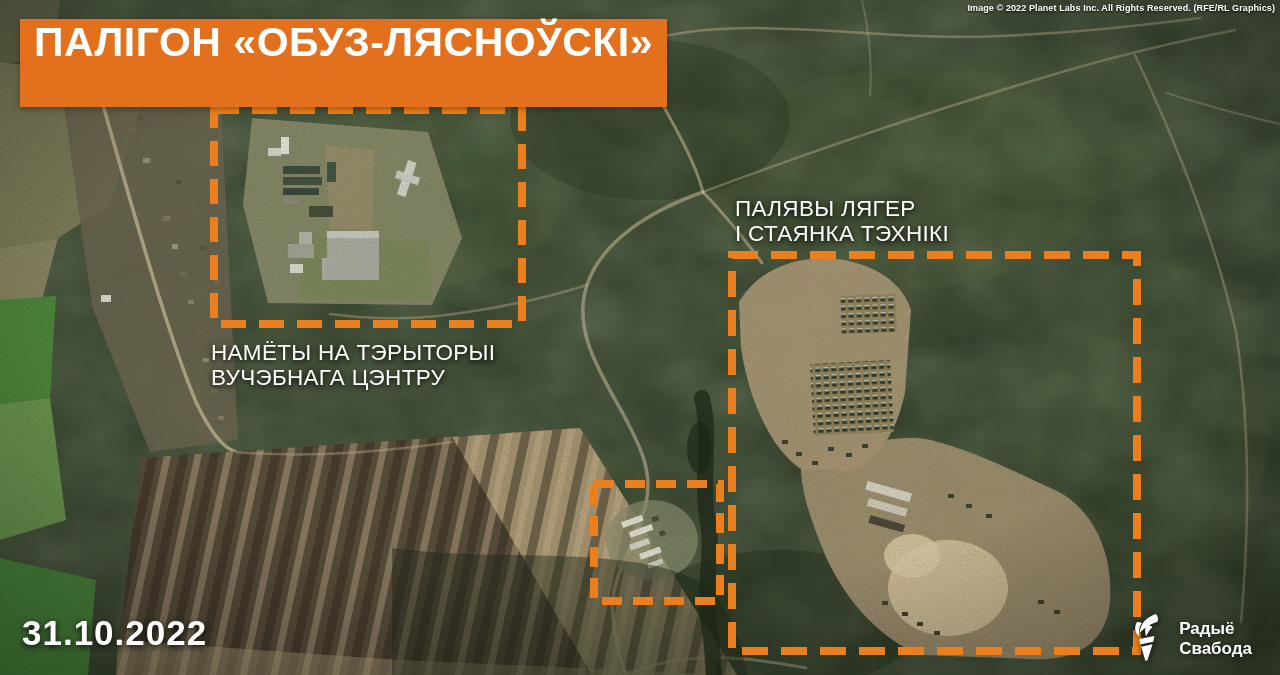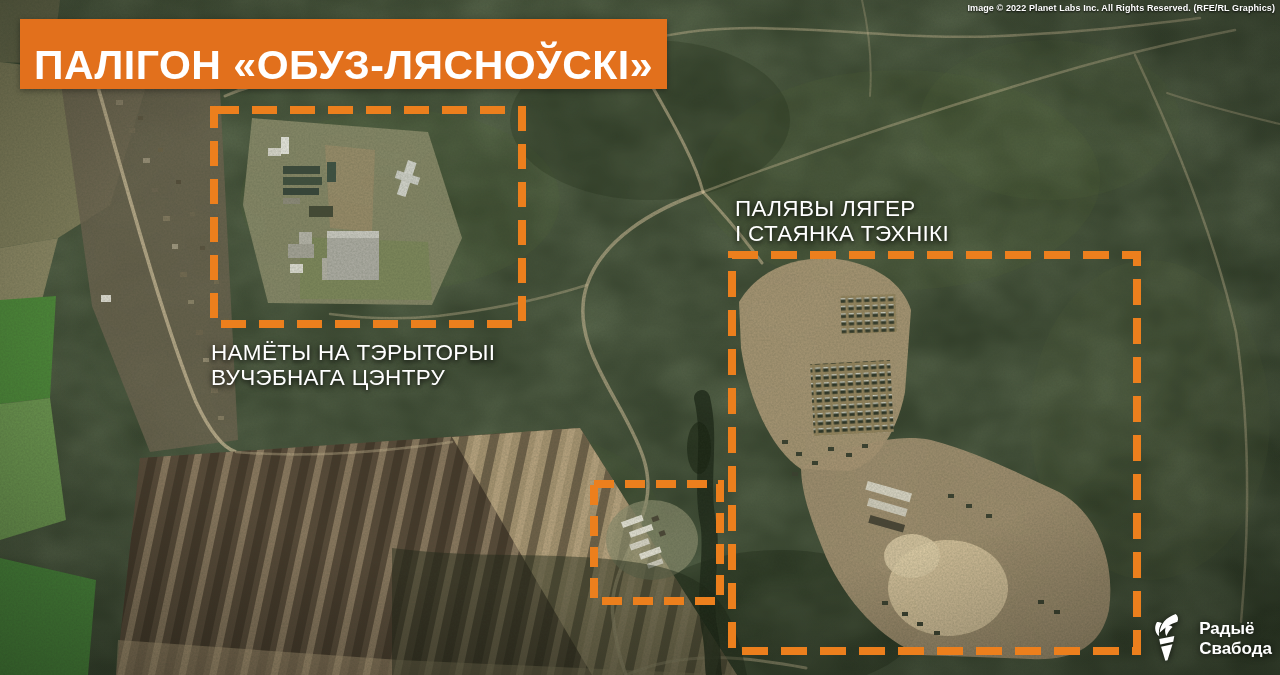--- a/index.html
+++ b/index.html
@@ -3,22 +3,22 @@
 <meta charset="utf-8">
 <style>
   html,body{margin:0;padding:0;background:#111;}
   .stage{
     position:relative;width:1280px;height:675px;overflow:hidden;
     font-family:"Liberation Sans",sans-serif;background:#2e3a26;
   }
   .bg,.overlay-svg{position:absolute;left:0;top:0;width:1280px;height:675px;}
   .overlay-svg{pointer-events:none;}
   .title-banner{
-    position:absolute;left:20px;top:19px;width:647px;height:70px;
-    background:#e2701c;display:flex;align-items:flex-end;justify-content:center;
+    position:absolute;left:20px;top:19px;width:647px;height:88px;
+    background:#e2701c;display:flex;align-items:flex-start;justify-content:center;
     box-shadow:0 2px 6px rgba(0,0,0,.35);
   }
   .title-banner span{
     color:#fff;font-weight:bold;font-size:41px;letter-spacing:.5px;white-space:nowrap;
   }
   .credit{
     position:absolute;top:3px;right:5px;color:#fff;font-size:9px;font-weight:bold;
     letter-spacing:.1px;text-shadow:0 1px 2px rgba(0,0,0,.9);text-align:right;
   }
   .map-label{
@@ -27,21 +27,21 @@
     text-shadow:0 2px 5px rgba(0,0,0,.8),0 0 10px rgba(0,0,0,.35);
   }
   #label-training{left:211px;top:341px;}
   #label-camp{left:735px;top:197px;}
   #label-hospital{left:545px;top:428px;}
   .date-label{
     position:absolute;left:22px;top:613px;color:#fff;font-weight:bold;font-size:35px;
     letter-spacing:1px;text-shadow:0 2px 6px rgba(0,0,0,.85);
   }
   .logo{
-    position:absolute;right:8px;bottom:10px;display:flex;align-items:center;gap:18px;
+    position:absolute;right:28px;bottom:10px;display:flex;align-items:center;gap:18px;
     filter:drop-shadow(0 1px 3px rgba(0,0,0,.7));
   }
   .logo-text{color:#fff;font-weight:bold;font-size:17px;line-height:1.2;}
 </style>
 </head>
 <body>
 
 <div class="stage">
 
   <svg class="bg" viewBox="0 0 1280 675" preserveAspectRatio="none" aria-hidden="true">
@@ -238,20 +238,21 @@
     <span>ПАЛІГОН «ОБУЗ-ЛЯСНОЎСКІ»</span>
   </div>
 
   <div class="credit">Image © 2022 Planet Labs Inc. All Rights Reserved. (RFE/RL Graphics)</div>
 
   <div class="map-label" id="label-training">НАМЁТЫ НА ТЭРЫТОРЫІ
 ВУЧЭБНАГА ЦЭНТРУ</div>
   <div class="map-label" id="label-camp">ПАЛЯВЫ ЛЯГЕР
 І СТАЯНКА ТЭХНІКІ</div>
 
+  <div class="date-label">31.10.2022</div>
 
   <div class="logo">
     <svg width="32" height="52" viewBox="0 0 36 56" aria-hidden="true">
       <g fill="#ffffff">
         <path d="M30,0 C19,4 13,11 12,21 C18,14.5 25,10.5 32,8.5 C33.5,5.5 32.5,2 30,0 Z"></path>
         <path d="M9,9 C5.5,14.5 6.5,21.5 11.5,25 C10.5,19.5 11.5,14 14.5,10 C12.5,9.2 10.5,9 9,9 Z"></path>
         <path d="M20,12 C17.5,16.5 17.5,21 19.5,25 C21,21 23.5,17.5 26.5,14.5 C24.5,13 22,12.2 20,12 Z"></path>
         <path d="M11.5,28 L28.5,24.5 L27.3,31 L12.7,34.3 Z"></path>
         <path d="M13.6,36.8 L26.4,33.8 L20.8,52 L18.4,52.5 Z"></path>
       </g>

